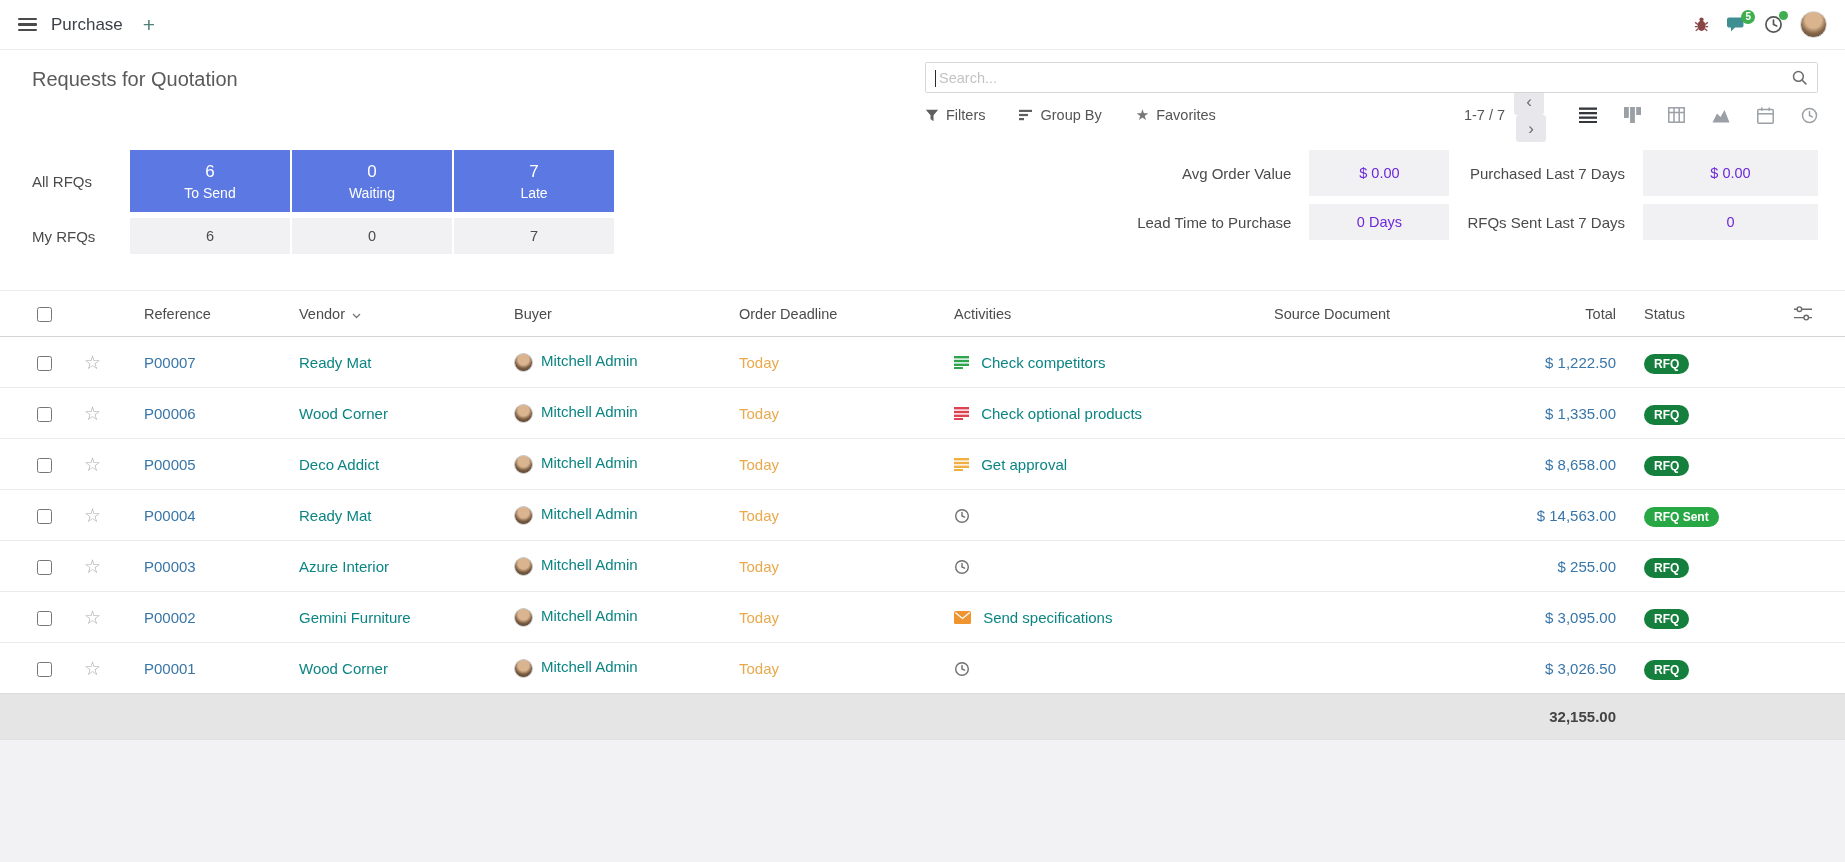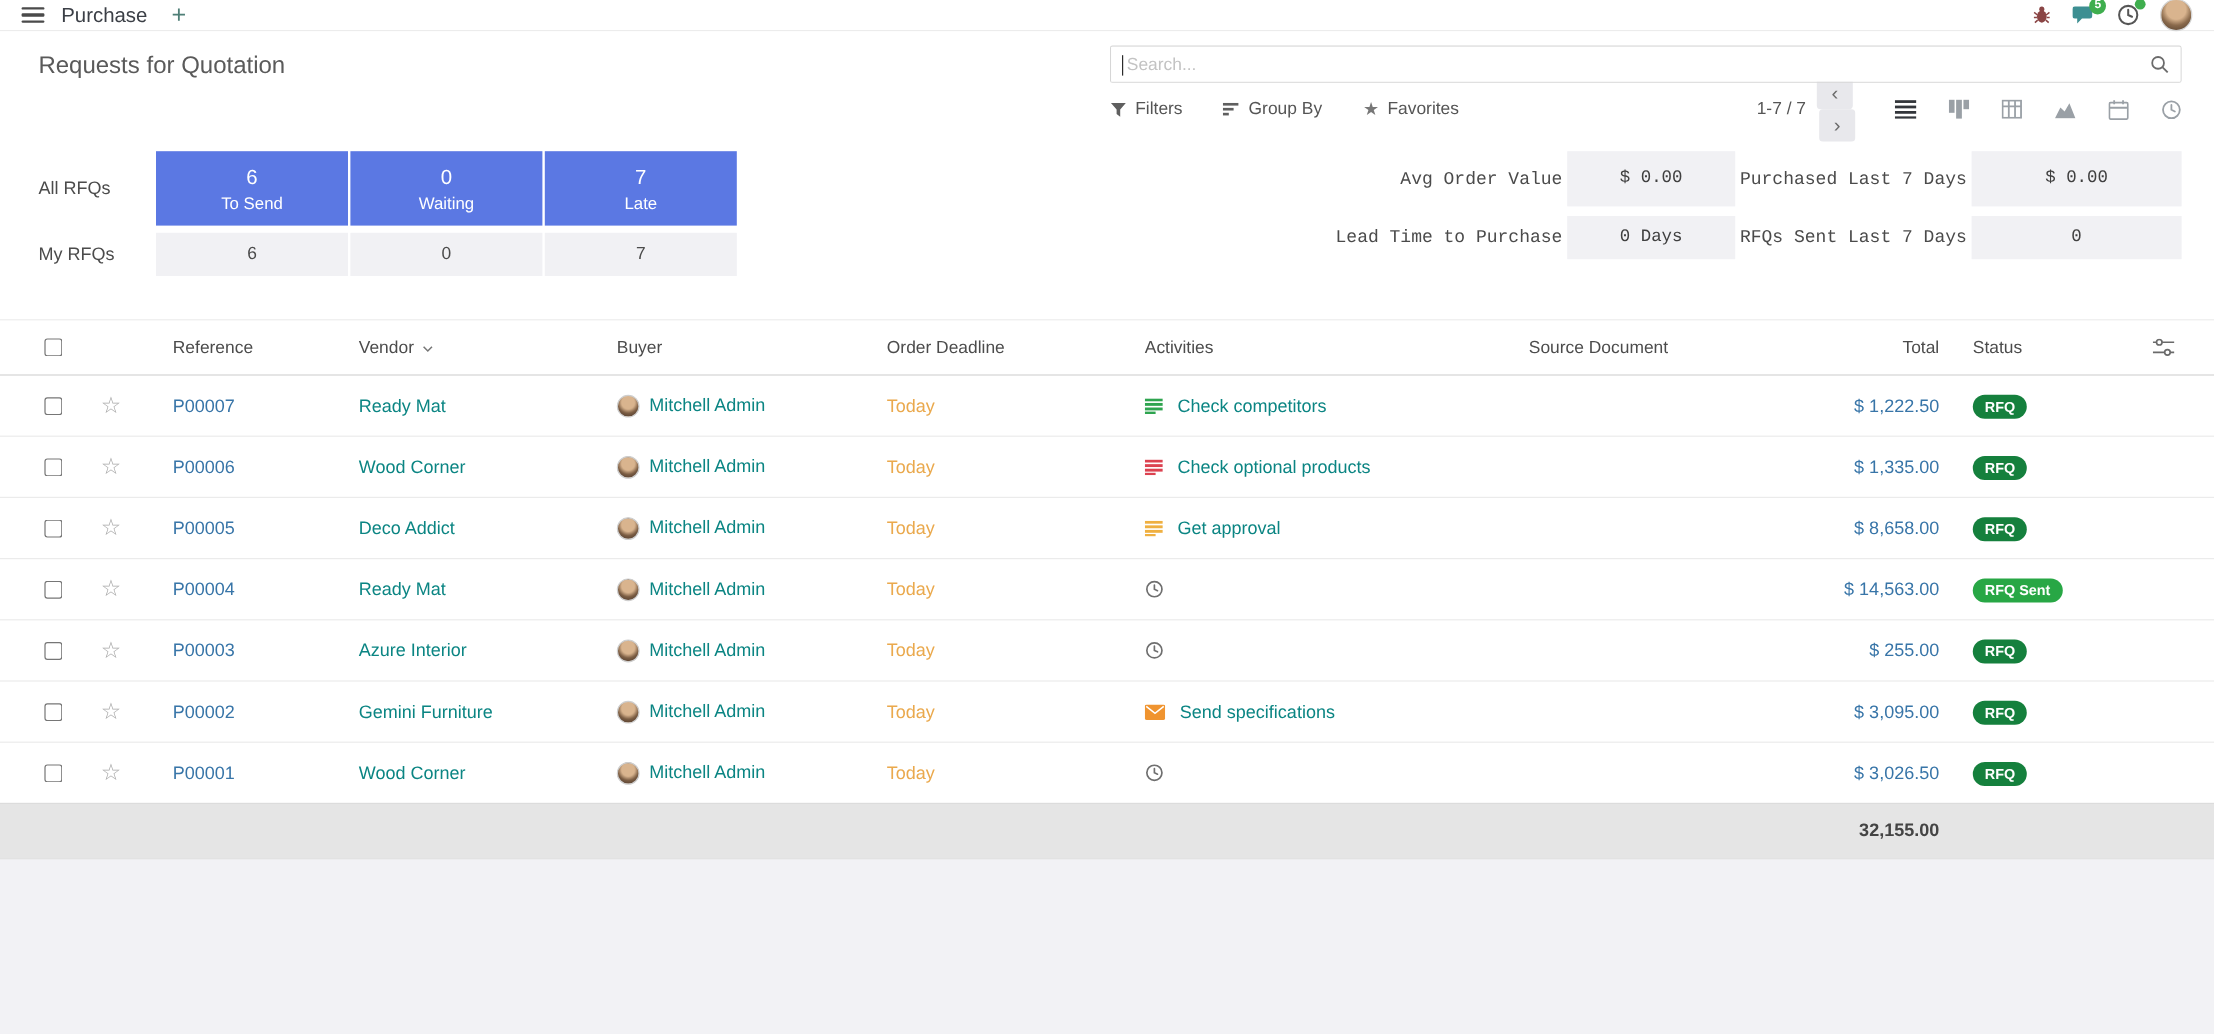--- a/index.html
+++ b/index.html
@@ -4,21 +4,21 @@
 <style>
   * { box-sizing: border-box; margin: 0; padding: 0; }
   html,body { width:1845px; height:862px; }
   body {
     font-family: "Liberation Sans", sans-serif;
     background:#f2f2f5;
     overflow:hidden;
     color:#4b4b4b;
   }
   
-  .topbar{height:26px;background:#fff;border-bottom:1px solid #ececec;display:flex;align-items:center;padding:0 18px;}
+  .topbar{height:50px;background:#fff;border-bottom:1px solid #ececec;display:flex;align-items:center;padding:0 18px;}
   .hamburger{width:19px;display:flex;flex-direction:column;gap:3px;cursor:pointer;margin-right:14px;}
   .hamburger i{display:block;height:2.4px;background:#4a4a4a;border-radius:1px;}
   .app-name{font-size:17px;color:#3b3f46;margin-right:20px;}
   .plus-icon{font-size:21px;color:#4f7f77;cursor:pointer;line-height:1;}
   .topbar-right{margin-left:auto;display:flex;align-items:center;gap:17px;}
   .tb-ico{position:relative;display:flex;align-items:center;cursor:pointer;}
   .tb-badge{position:absolute;top:-6px;right:-8px;background:#3fae4e;color:#fff;font-size:10px;font-weight:700;border-radius:8px;padding:1px 4px;line-height:1.2;min-width:13px;text-align:center;}
   .tb-dot{position:absolute;top:-4px;right:-5px;width:9px;height:9px;background:#3fae4e;border-radius:50%;}
   .avatar{width:27px;height:27px;border-radius:50%;background:radial-gradient(circle at 50% 32%, #d9b48e 0 38%, #8a6a4c 62%, #4e3a2a 100%);border:1px solid #d5d5d5;cursor:pointer;}
   
@@ -47,23 +47,23 @@
   .vs{color:#9aa0a6;cursor:pointer;display:flex;align-items:center;}
   .vs.active{color:#33363b;}
   
   .dashboard{display:flex;padding:16px 27px 10px 32px;}
   .dash-left{display:grid;grid-template-columns:96px 160px 160px 160px;grid-template-rows:62px 36px;gap:6px 2px;align-items:stretch;}
   .dash-label{display:flex;align-items:center;font-size:15px;color:#4b4b4b;}
   .kpi-blue{background:#5b78e3;color:#fff;display:flex;flex-direction:column;align-items:center;justify-content:center;cursor:pointer;}
   .kpi-blue .n{font-size:17px;font-weight:400;margin-bottom:3px;}
   .kpi-blue .l{font-size:14px;}
   .kpi-gray{background:#f1f1f4;display:flex;align-items:center;justify-content:center;font-size:14.5px;color:#4b4b4b;cursor:pointer;}
-  .dash-right{margin-left:auto;display:grid;grid-template-columns:auto 140px auto 175px;grid-template-rows:46px 36px;gap:8px 4px;font-family:Liberation Mono, monospace;}
+  .dash-right{margin-left:auto;display:grid;grid-template-columns:auto 140px auto 175px;grid-template-rows:46px 36px;gap:8px 18px;}
   .stat-label{display:flex;align-items:center;justify-content:flex-end;font-size:15px;color:#4b4b4b;}
-  .stat-box{background:#f1f1f4;display:flex;align-items:center;justify-content:center;font-size:14.5px;color:#404040;}
+  .stat-box{background:#f1f1f4;display:flex;align-items:center;justify-content:center;font-size:14.5px;color:#6d28d9;}
   
   table{width:100%;border-collapse:collapse;table-layout:fixed;margin-top:26px;}
   th{font-size:14.5px;font-weight:500;color:#4c4c4c;text-align:left;height:46px;border-bottom:1px solid #d5d5d5;border-top:1px solid #ededed;cursor:pointer;}
   td{height:51px;border-top:1px solid #ebebeb;font-size:15px;vertical-align:middle;}
   tbody tr:first-child td{border-top:none;}
   .c-sel{padding-left:37px;}
   .c-star{text-align:center;}
   .c-ref,.c-vendor,.c-buyer,.c-deadline,.c-activity,.c-source,.c-extra{padding-left:24px;}
   .c-total{text-align:right;padding-right:14px;}
   .c-status{padding-left:14px;}

